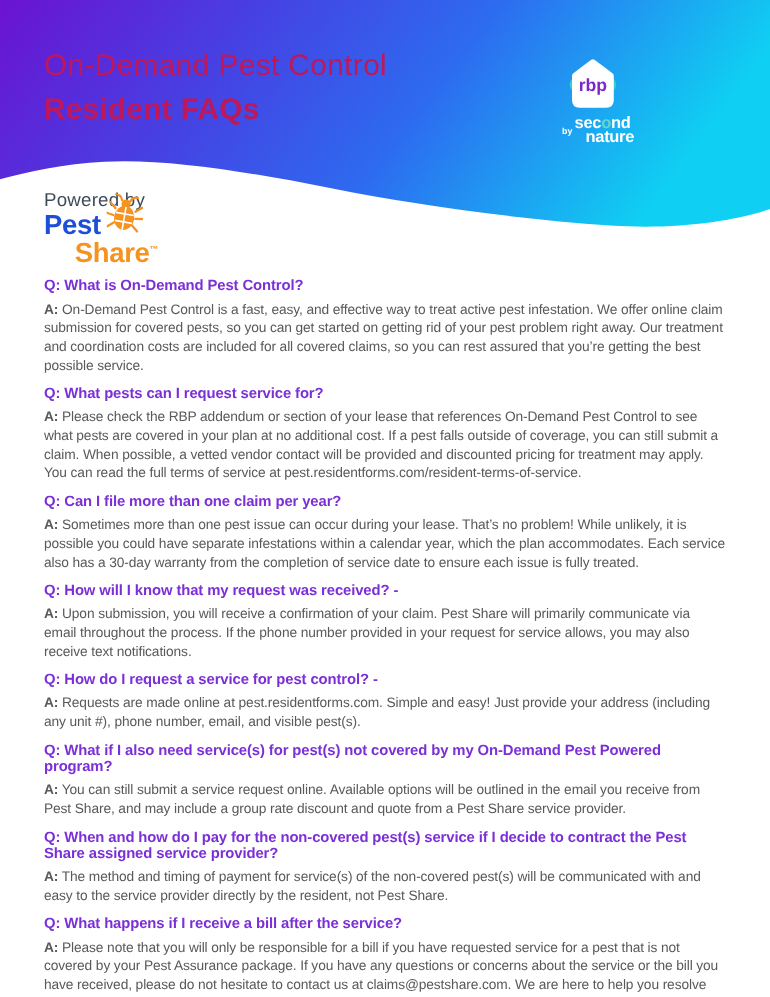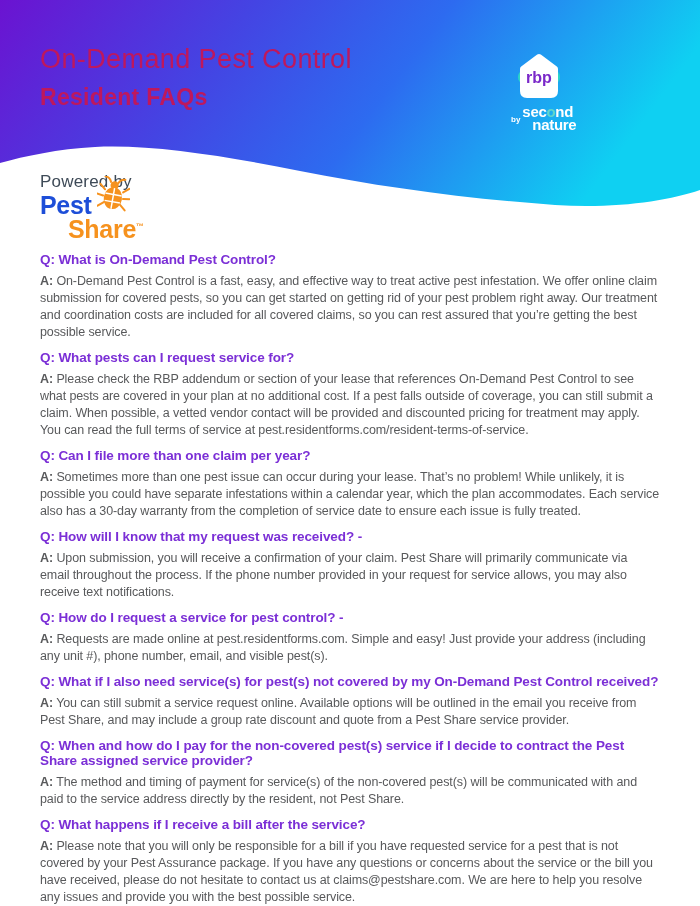--- a/index.html
+++ b/index.html
@@ -5,21 +5,21 @@
   * { margin:0; padding:0; box-sizing:border-box; }
   html,body { background:#ffffff; }
   body { font-family:"Liberation Sans", sans-serif; }
   .page { position:relative; width:700px; height:906px; background:#ffffff; overflow:hidden; }
 
   
   .header { position:relative; width:700px; height:212px; }
   .header-wave { position:absolute; left:0; top:0; width:700px; height:212px; display:block; }
   .header-titles { position:absolute; left:40px; top:44px; color:#be185d; }
   .title1 { font-size:27px; font-weight:400; letter-spacing:0.4px; }
-  .title2 { font-size:23px; font-weight:700; margin-top:9px; letter-spacing:0.3px; }
+  .title2 { font-size:27px; font-weight:700; margin-top:9px; letter-spacing:0.3px; }
 
   
   .brand-cluster { position:absolute; left:502px; top:49px; display:flex; align-items:center;flex-direction:column; }
   .rbp-svg { width:56px; height:56px; display:block; }
   .sn-wordmark { display:flex; margin-left:9px; color:#ffffff; }
   .sn-by { font-size:8px; font-weight:700; margin-top:10px; margin-right:2px; }
   .sn-line1, .sn-line2 { font-size:15px; font-weight:700; line-height:13px; letter-spacing:-0.3px; }
   .sn-line2 { margin-left:10px; }
   .sn-o { color:#5fd6cb; }
 
@@ -125,27 +125,27 @@
       <h3 class="faq-q">Q: How will I know that my request was received? -</h3>
       <p class="faq-a"><span class="a-prefix">A:</span> <span>Upon submission, you will receive a confirmation of your claim. Pest Share will primarily communicate via email throughout the process. If the phone number provided in your request for service allows, you may also receive text notifications.</span></p>
     </div>
 
     <div class="faq-item">
       <h3 class="faq-q">Q: How do I request a service for pest control? -</h3>
       <p class="faq-a"><span class="a-prefix">A:</span> <span>Requests are made online at pest.residentforms.com. Simple and easy! Just provide your address (including any unit #), phone number, email, and visible pest(s).</span></p>
     </div>
 
     <div class="faq-item">
-      <h3 class="faq-q">Q: What if I also need service(s) for pest(s) not covered by my On-Demand Pest Control received?</h3>
+      <h3 class="faq-q">Q: What if I also need service(s) for pest(s) not covered by my On-Demand Pest Powered program?</h3>
       <p class="faq-a"><span class="a-prefix">A:</span> <span>You can still submit a service request online. Available options will be outlined in the email you receive from Pest Share, and may include a group rate discount and quote from a Pest Share service provider.</span></p>
     </div>
 
     <div class="faq-item">
       <h3 class="faq-q">Q: When and how do I pay for the non-covered pest(s) service if I decide to contract the Pest Share assigned service provider?</h3>
-      <p class="faq-a"><span class="a-prefix">A:</span> <span>The method and timing of payment for service(s) of the non-covered pest(s) will be communicated with and paid to the service address directly by the resident, not Pest Share.</span></p>
+      <p class="faq-a"><span class="a-prefix">A:</span> <span>The method and timing of payment for service(s) of the non-covered pest(s) will be communicated with and easy to the service provider directly by the resident, not Pest Share.</span></p>
     </div>
 
     <div class="faq-item">
       <h3 class="faq-q">Q: What happens if I receive a bill after the service?</h3>
       <p class="faq-a"><span class="a-prefix">A:</span> <span>Please note that you will only be responsible for a bill if you have requested service for a pest that is not covered by your Pest Assurance package. If you have any questions or concerns about the service or the bill you have received, please do not hesitate to contact us at claims@pestshare.com. We are here to help you resolve any issues and provide you with the best possible service.</span></p>
     </div>
 
   </main>
 </div>
 

